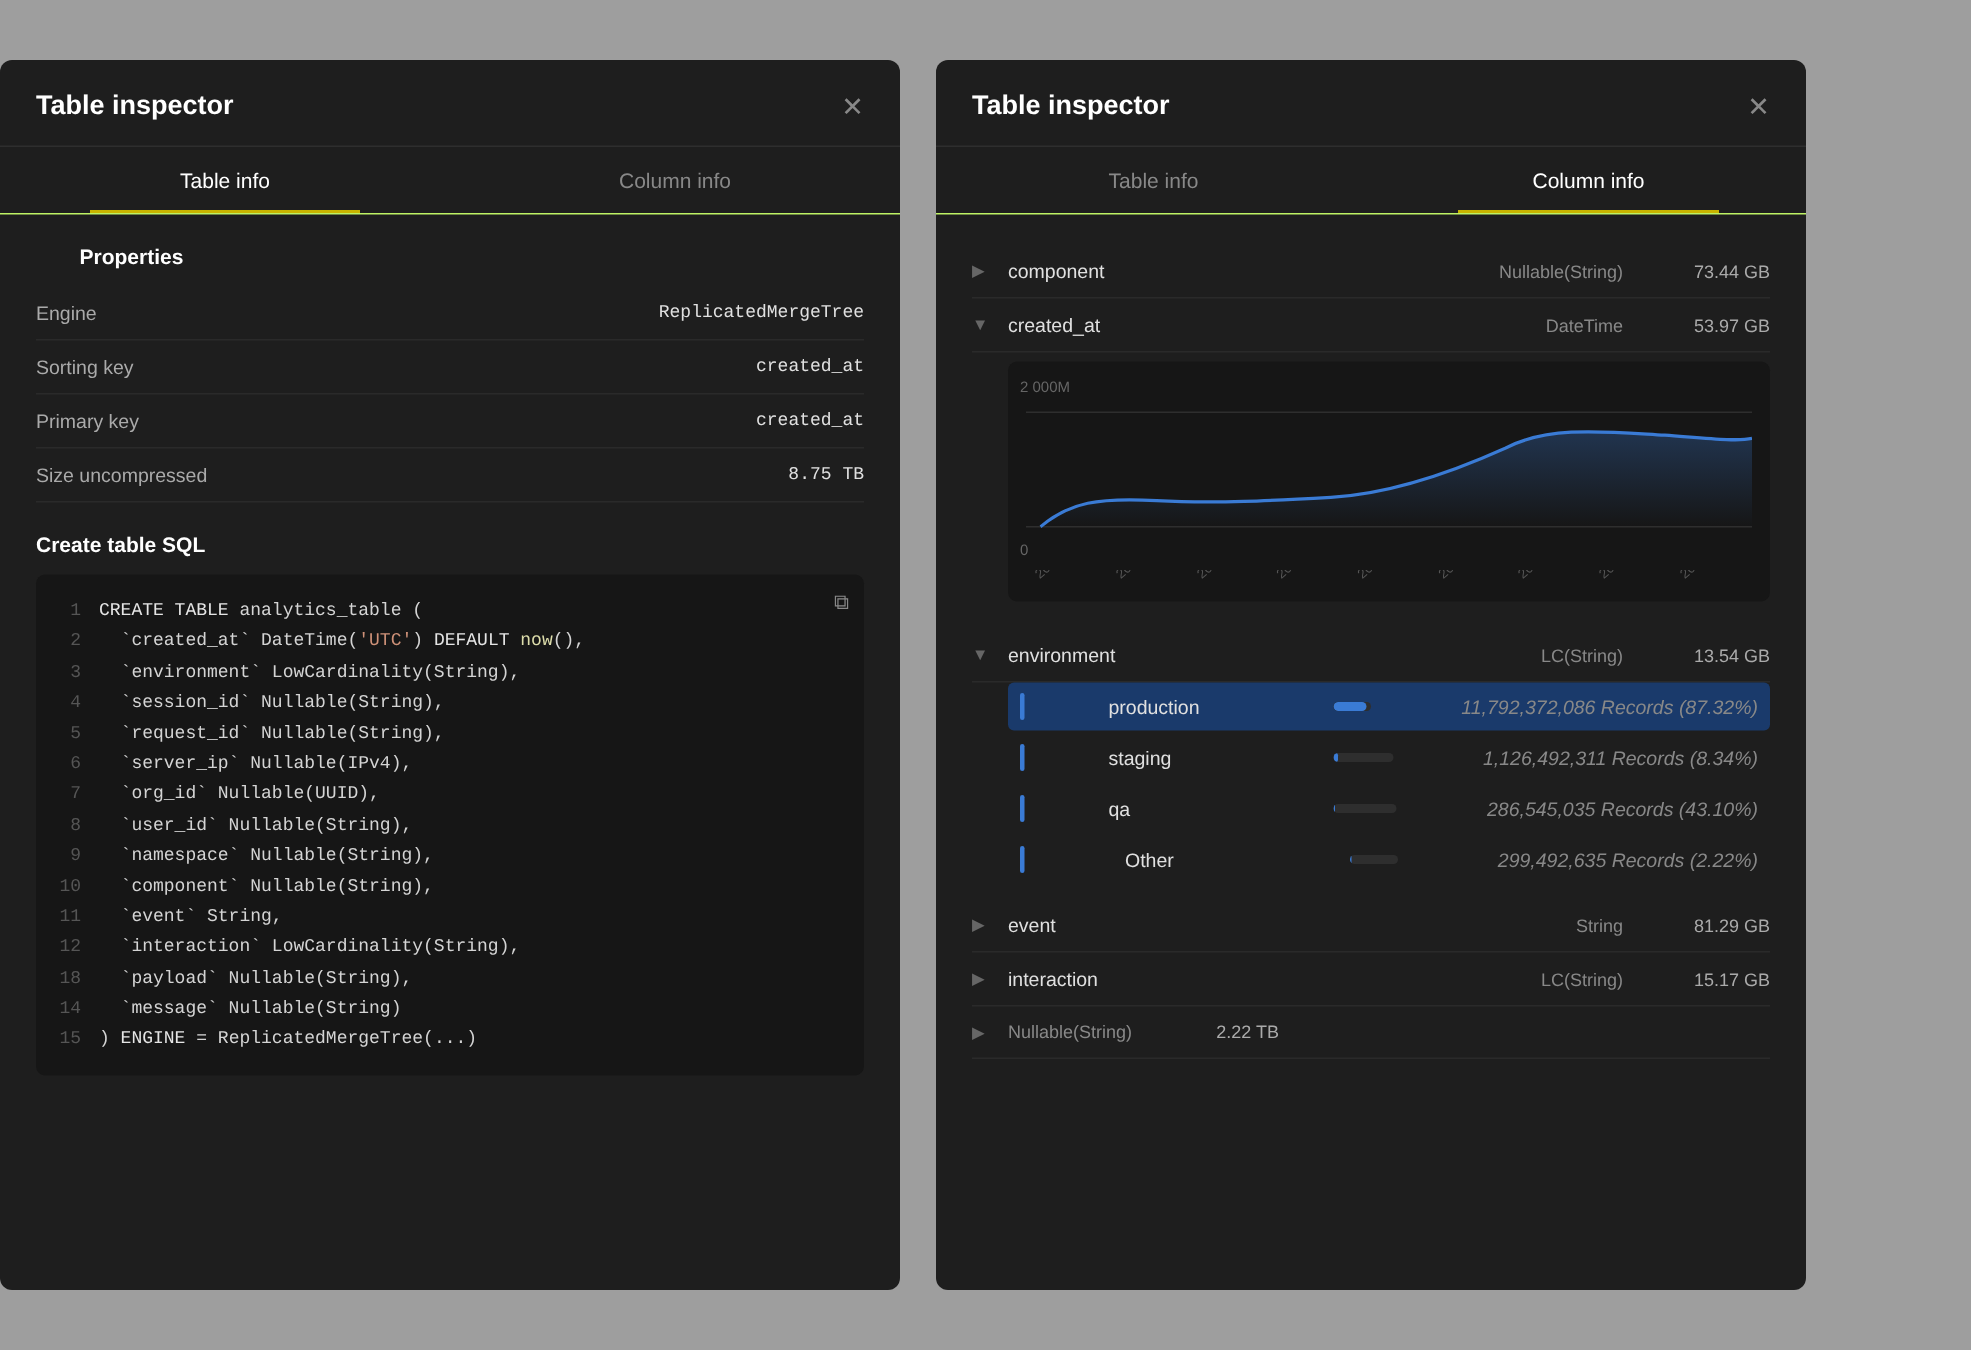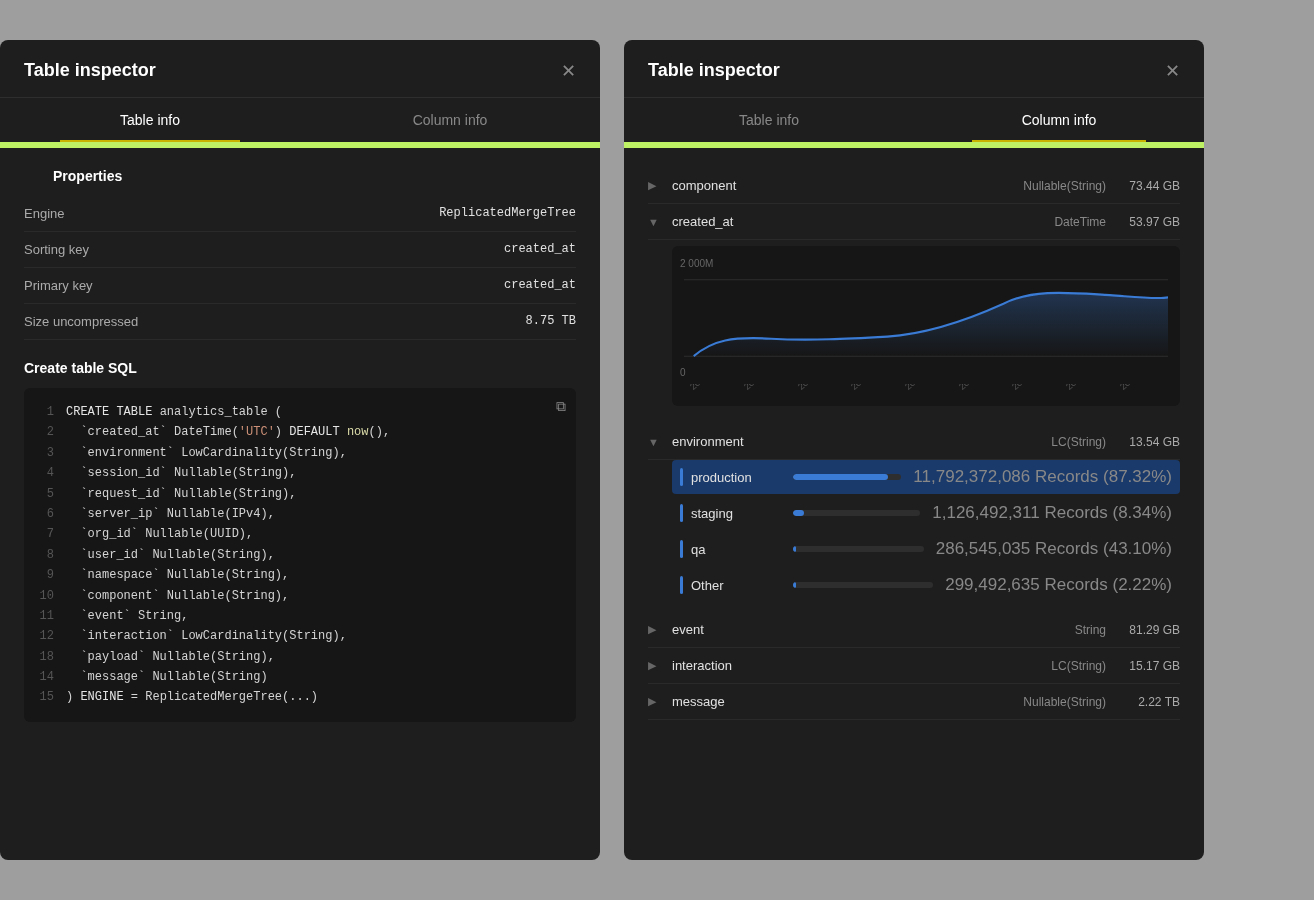--- a/index.html
+++ b/index.html
@@ -53,21 +53,21 @@
     .close-btn {
       background: none;
       border: none;
       color: #888;
       font-size: 18px;
       cursor: pointer;
       line-height: 1;
     }
     .tabs {
       display: flex;
-      border-bottom: 6px solid #bef264;
+      border-bottom: 1px solid #bef264;
     }
     .tab {
       flex: 1;
       padding: 14px 0;
       text-align: center;
       font-size: 14px;
       color: #888;
       cursor: pointer;
       position: relative;
       background: none;
@@ -169,21 +169,21 @@
       font-size: 11px;
       width: 12px;
     }
     .col-name {
       flex: 1;
       font-weight: 500;
       color: #e0e0e0;
     }
     .col-type {
       color: #888;
-      margin-right: 4px;
+      margin-right: 28px;
       font-size: 12px;
     }
     .col-size {
       color: #aaa;
       font-size: 12px;
       min-width: 70px;
       text-align: right;
     }
     .chart-container {
       background: #161616;
@@ -220,50 +220,53 @@
     .expanded-section {
       padding: 0 0 8px 24px;
     }
     .value-bar-row {
       display: flex;
       align-items: center;
       padding: 7px 8px;
       border-radius: 4px;
       margin-bottom: 2px;
       cursor: pointer;
+      gap: 48px;
     }
     .value-bar-row.highlighted {
       background: #1a3a6b;
     }
     .value-bar-label {
       min-width: 90px;
       font-size: 13px;
       color: #e0e0e0;
     }
     .value-bar-label.other {
       min-width: 90px;
+      margin-left: 11px;
     }
     .bar-track {
       flex: 1;
       height: 6px;
       background: #2e2e2e;
       border-radius: 3px;
       margin: 0 12px;
       overflow: hidden;
     }
     .bar-fill {
       height: 100%;
       background: #3a7bd5;
       border-radius: 3px;
     }
     .value-bar-stat {
-      font-size: 17px;
+      font-size: 13px;
       color: #888;
       text-align: right;
       min-width: 180px;
+      font-style: italic;
     }
     .left-bar-indicator {
       width: 3px;
       height: 18px;
       border-radius: 2px;
       background: #3a7bd5;
       margin-right: 8px;
     }
   </style>
 </head>
@@ -475,21 +478,20 @@
 
       <div class="col-row">
         <span class="col-chevron">▶</span>
         <span class="col-name">interaction</span>
         <span class="col-type">LC(String)</span>
         <span class="col-size">15.17 GB</span>
       </div>
 
       <div class="col-row">
         <span class="col-chevron">▶</span>
-        <span class="col-name">message</span>
         <span class="col-type">Nullable(String)</span>
         <span class="col-size">2.22 TB</span>
       </div>
 
     </div>
   </div>
 
 </div>
 
 </body></html>

